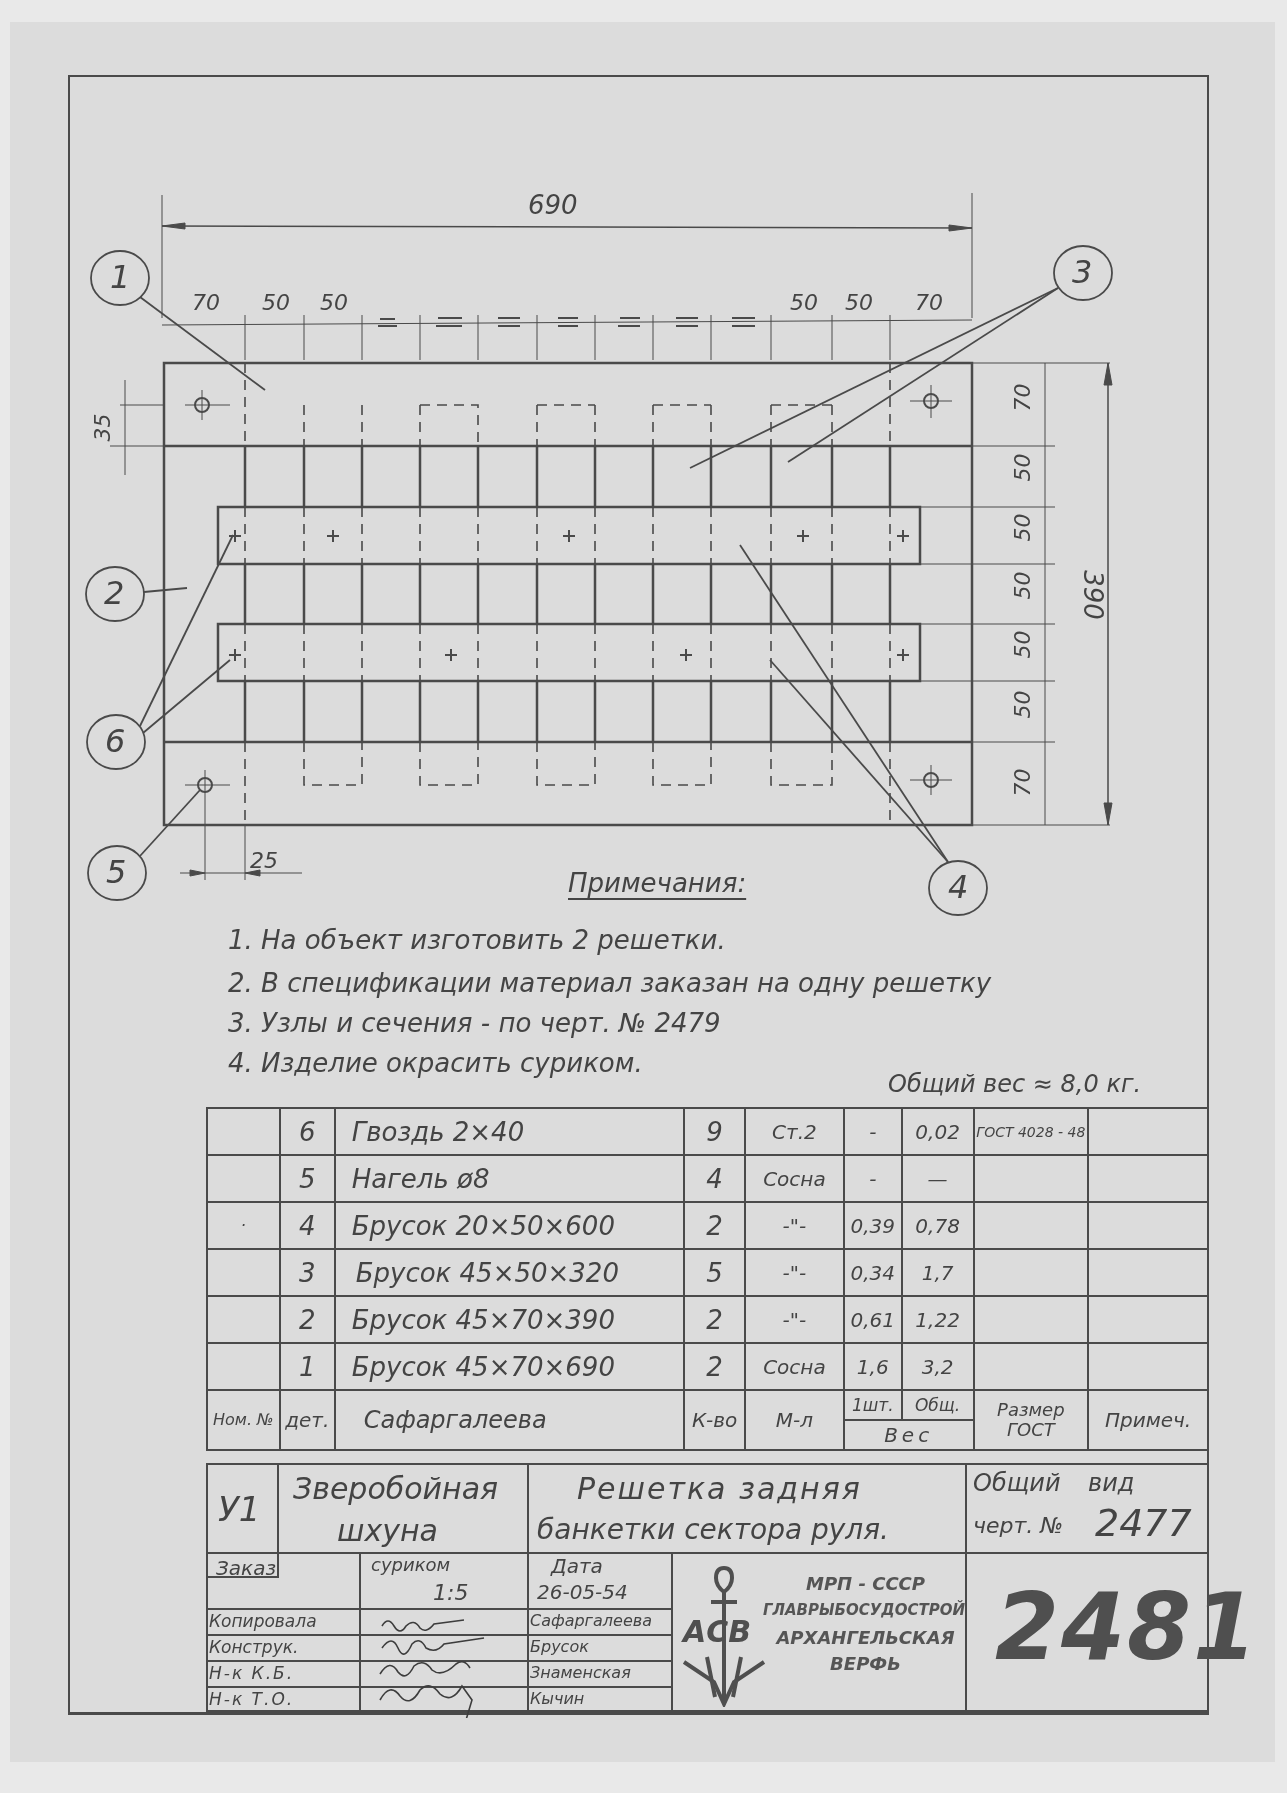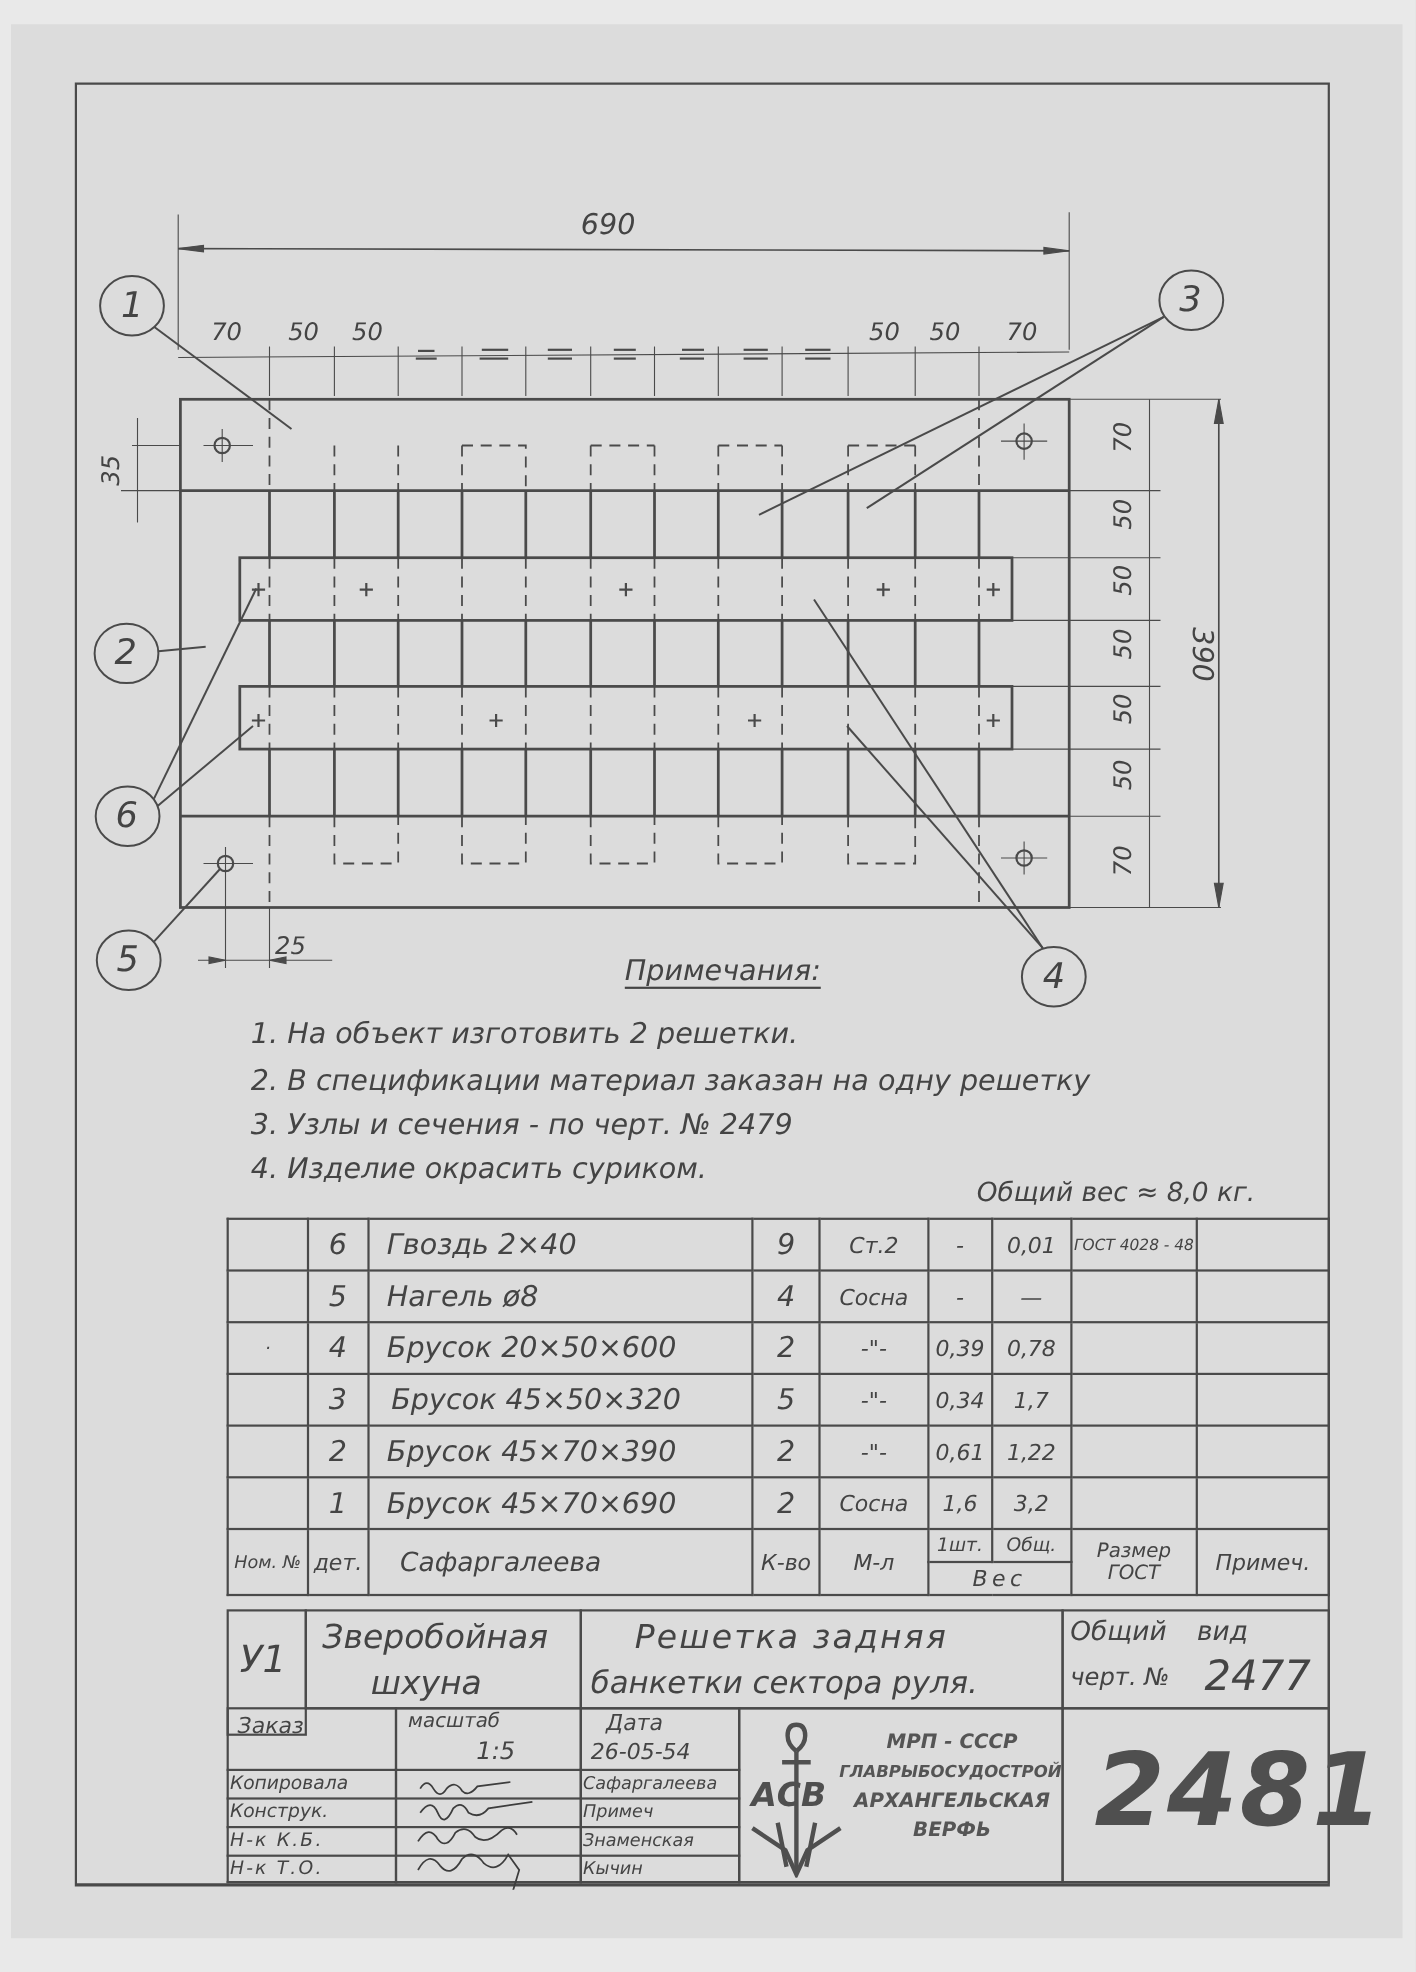--- a/index.html
+++ b/index.html
@@ -264,21 +264,21 @@
       <col style="width:120px">
   </colgroup>
   <tbody>
       <tr style="height:47px">
     <td></td>
     <td style="font-size:26px">6</td>
     <td style="font-size:26px;text-align:left;padding-left:16px">Гвоздь 2×40</td>
     <td style="font-size:26px">9</td>
     <td style="font-size:20px">Ст.2</td>
     <td style="font-size:20px">-</td>
-    <td style="font-size:20px">0,01</td>
+    <td style="font-size:20px">0,02</td>
     <td style="font-size:14px;white-space:normal;line-height:14px">ГОСТ 4028 - 48</td>
     <td></td>
   </tr>
   <tr style="height:47px">
     <td></td>
     <td style="font-size:26px">5</td>
     <td style="font-size:26px;text-align:left;padding-left:16px">Нагель ø8</td>
     <td style="font-size:26px">4</td>
     <td style="font-size:20px">Сосна</td>
     <td style="font-size:20px">-</td>
@@ -362,21 +362,21 @@
 <div class="tb" style="left:965px;top:1463px;width:244px;height:91px;">
   <div style="position:absolute;left:6px;top:4px;font-size:24px;word-spacing:20px;">Общий вид</div>
   <div style="position:absolute;left:6px;top:48px;font-size:22px;">черт. №</div>
   <div style="position:absolute;left:128px;top:36px;font-size:38px;">2477</div>
 </div>
 
 <div class="tb" style="left:206px;top:1552px;width:155px;height:58px;">
   <span style="position:absolute;left:8px;top:2px;font-size:20px;">Заказ</span>
 </div>
 <div class="tb" style="left:359px;top:1552px;width:170px;height:58px;">
-  <div style="position:absolute;left:10px;top:0px;font-size:18px;">масштаб</div>
+  <div style="position:absolute;left:10px;top:0px;font-size:18px;">суриком</div>
   <div style="position:absolute;left:72px;top:26px;font-size:22px;">1:5</div>
 </div>
 <div class="tb" style="left:527px;top:1552px;width:146px;height:58px;">
   <div style="position:absolute;left:22px;top:0px;font-size:20px;">Дата</div>
   <div style="position:absolute;left:8px;top:26px;font-size:20px;">26-05-54</div>
 </div>
 
 <div class="tb" style="left:206px;top:1608px;width:155px;height:104px;border-top:none;"></div>
 <div class="tb" style="left:359px;top:1608px;width:170px;height:104px;border-top:none;"></div>
 <div class="tb" style="left:527px;top:1608px;width:146px;height:104px;border-top:none;"></div>
@@ -392,21 +392,21 @@
 <svg style="position:absolute;left:362px;top:1608px;" width="165" height="110">
   <g stroke="#3d3d3d" fill="none" stroke-width="1.6">
     <path d="M20,18 q6,-10 12,0 q6,10 12,0 q8,-8 14,2 q6,6 14,-4 l30,-4"></path>
     <path d="M20,40 q10,-14 16,0 q6,14 14,-4 q8,-8 14,4 q10,6 18,-4 l40,-6"></path>
     <path d="M18,66 q10,-16 18,-2 q8,10 16,-6 q10,-8 18,4 q10,8 24,-6 q8,-6 14,4"></path>
     <path d="M18,92 q10,-18 20,-4 q10,12 20,-6 q10,-10 20,4 q12,10 22,-8 l10,14 l-6,20"></path>
   </g>
 </svg>
 
 <span class="hand" style="left:530px;top:1611px;font-size:16px;">Сафаргалеева</span>
-<span class="hand" style="left:530px;top:1637px;font-size:16px;">Примеч</span>
+<span class="hand" style="left:530px;top:1637px;font-size:16px;">Брусок</span>
 <span class="hand" style="left:530px;top:1663px;font-size:16px;">Знаменская</span>
 <span class="hand" style="left:530px;top:1689px;font-size:16px;">Кычин</span>
 
 <div class="tb" style="left:671px;top:1552px;width:296px;height:160px;">
   <svg style="position:absolute;left:6px;top:8px;" width="90" height="145">
     <g fill="none" stroke="#4f4f4f" stroke-width="4">
       <path d="M45,30 q-8,-6 -8,-14 q0,-10 8,-10 q8,0 8,10 q0,8 -8,14"></path>
       <line x1="45" y1="30" x2="45" y2="140"></line>
       <line x1="32" y1="40" x2="58" y2="40"></line>
       <path d="M5,100 l30,20 l10,22 l10,-22 l30,-20"></path>

